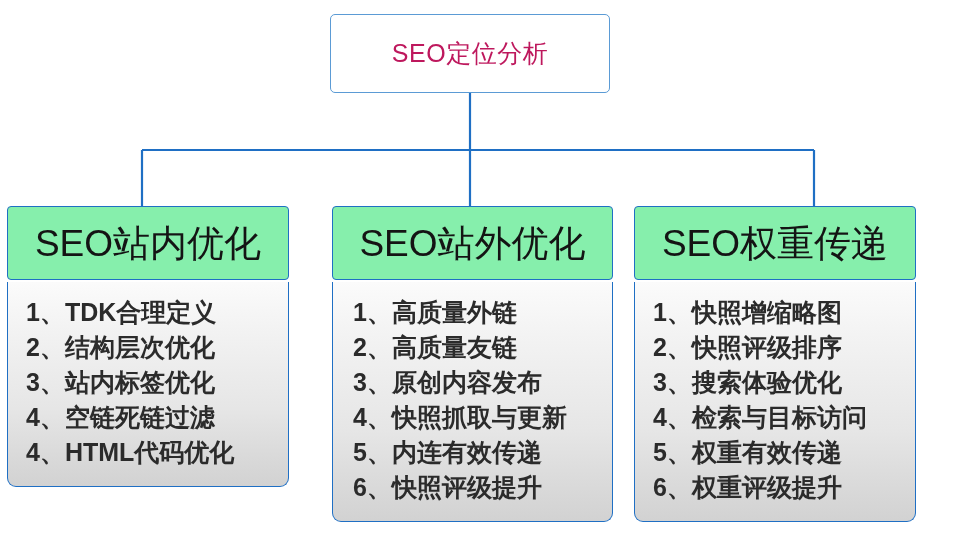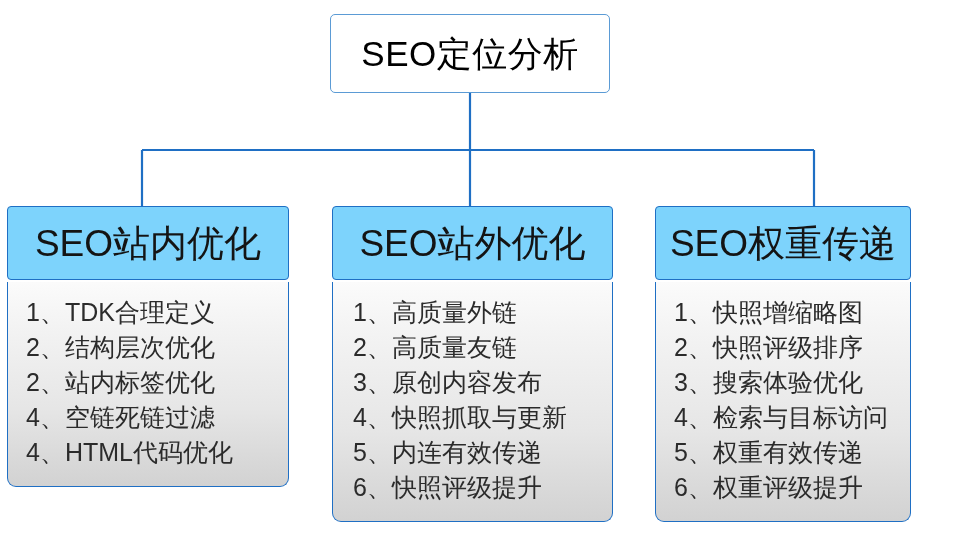--- a/index.html
+++ b/index.html
@@ -38,44 +38,44 @@
     height: 79px;
     box-sizing: border-box;
     border: 1.4px solid #5b9bd5;
     border-radius: 5px;
     background: #ffffff;
     display: flex;
     align-items: center;
     justify-content: center;
   }
   .root-label {
-    font-size: 35px;
-    color: #000000;
+    font-size: 25px;
+    color: #be185d;
     letter-spacing: 0.5px;
     line-height: 1;
     white-space: nowrap;
     text-align: right;
   }
 
   
   .branch {
     position: absolute;
     top: 206px;
   }
   .branch-1 { left: 7px;   width: 282px; }
   .branch-2 { left: 332px; width: 281px; }
-  .branch-3 { left: 655px; width: 256px; }
+  .branch-3 { left: 634px; width: 282px; }
 
   .branch-header {
     box-sizing: border-box;
     width: 100%;
     height: 74px;
     border: 1.6px solid #1f6fc4;
     border-radius: 4px;
-    background: #7dd3fc;
+    background: #86efac;
     display: flex;
     align-items: center;
     justify-content: center;
   }
   .branch-header-label {
     font-size: 37px;
     color: #141414;
     line-height: 1;
     white-space: nowrap;
     letter-spacing: 0px;
@@ -83,20 +83,21 @@
 
   .branch-list {
     box-sizing: border-box;
     width: 100%;
     margin-top: 2px;
     border: 1.6px solid #1f6fc4;
     border-top: none;
     border-radius: 0 0 9px 9px;
     background: linear-gradient(to bottom, #fbfbfb 0%, #f3f3f3 22%, #e6e6e6 62%, #d6d6d6 92%, #d2d2d2 100%);
     padding: 13px 0 16px 0;
+    font-weight: bold;
   }
   .branch-list ol {
     list-style: none;
     margin: 0;
     padding: 0;
   }
   .list-item {
     font-size: 25px;
     color: #2b2b2b;
     line-height: 35px;
@@ -124,21 +125,21 @@
   </div>
 
   <div class="branch branch-1">
     <div class="branch-header">
       <span class="branch-header-label">SEO站内优化</span>
     </div>
     <div class="branch-list">
       <ol>
         <li class="list-item">1、TDK合理定义</li>
         <li class="list-item">2、结构层次优化</li>
-        <li class="list-item">2、站内标签优化</li>
+        <li class="list-item">3、站内标签优化</li>
         <li class="list-item">4、空链死链过滤</li>
         <li class="list-item">4、HTML代码优化</li>
       </ol>
     </div>
   </div>
 
   <div class="branch branch-2">
     <div class="branch-header">
       <span class="branch-header-label">SEO站外优化</span>
     </div>

